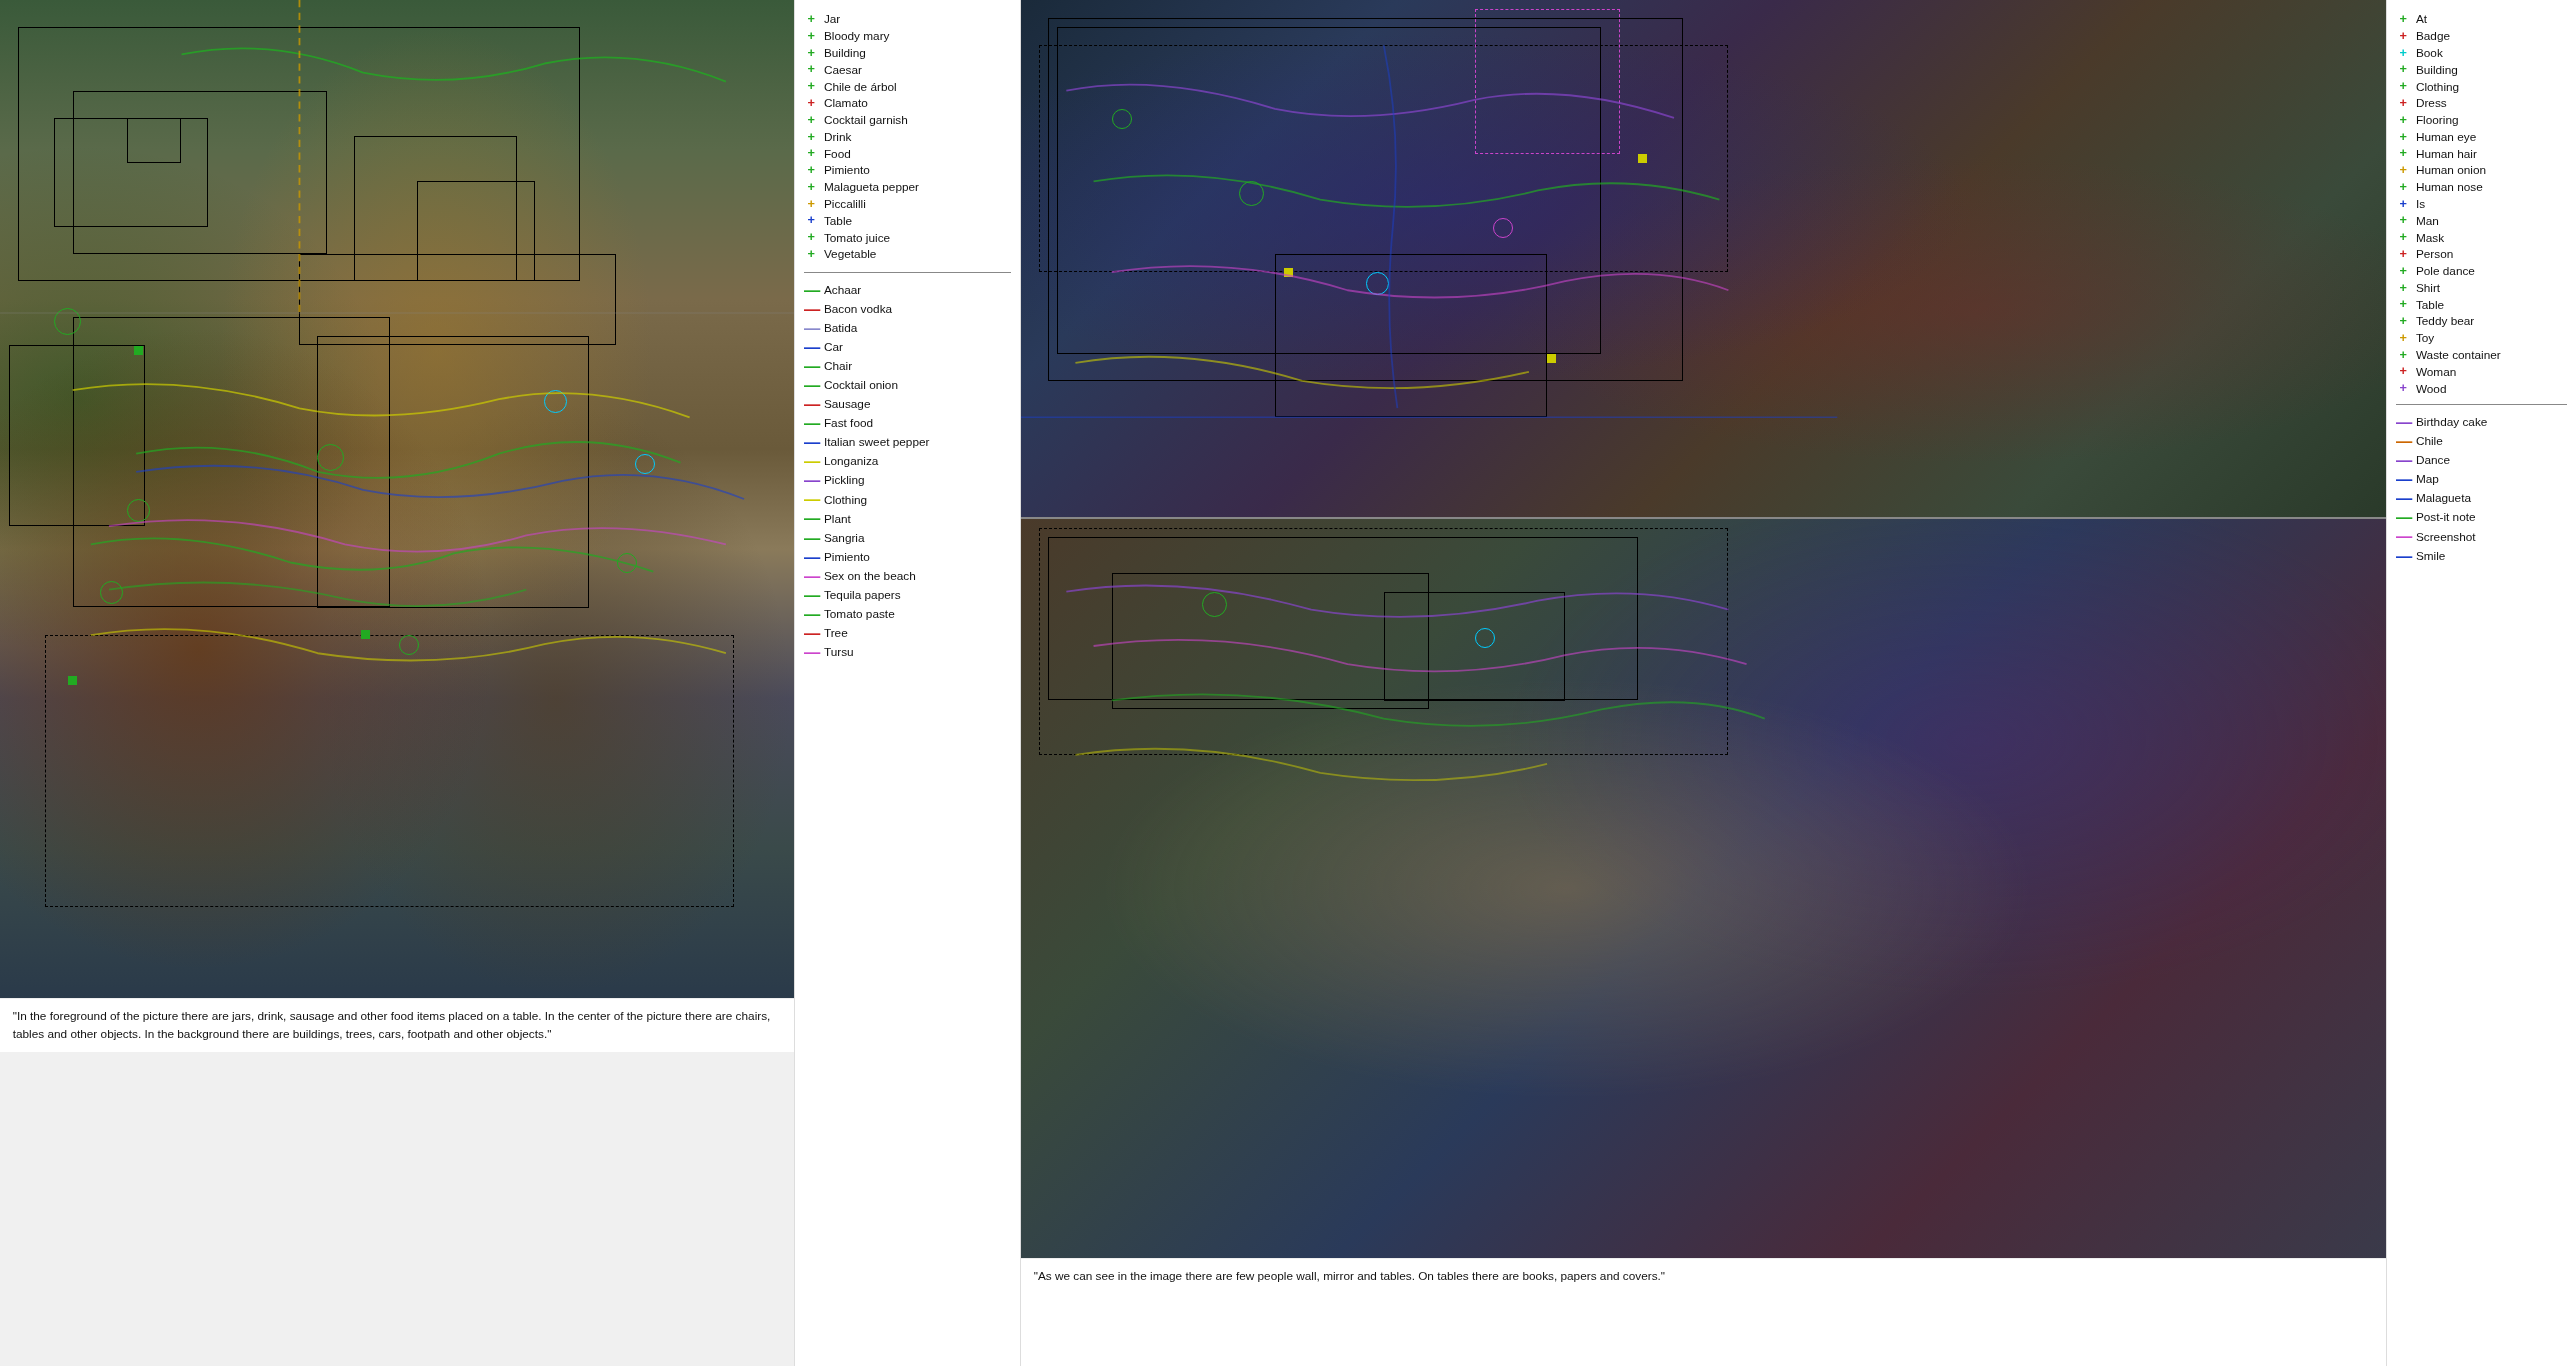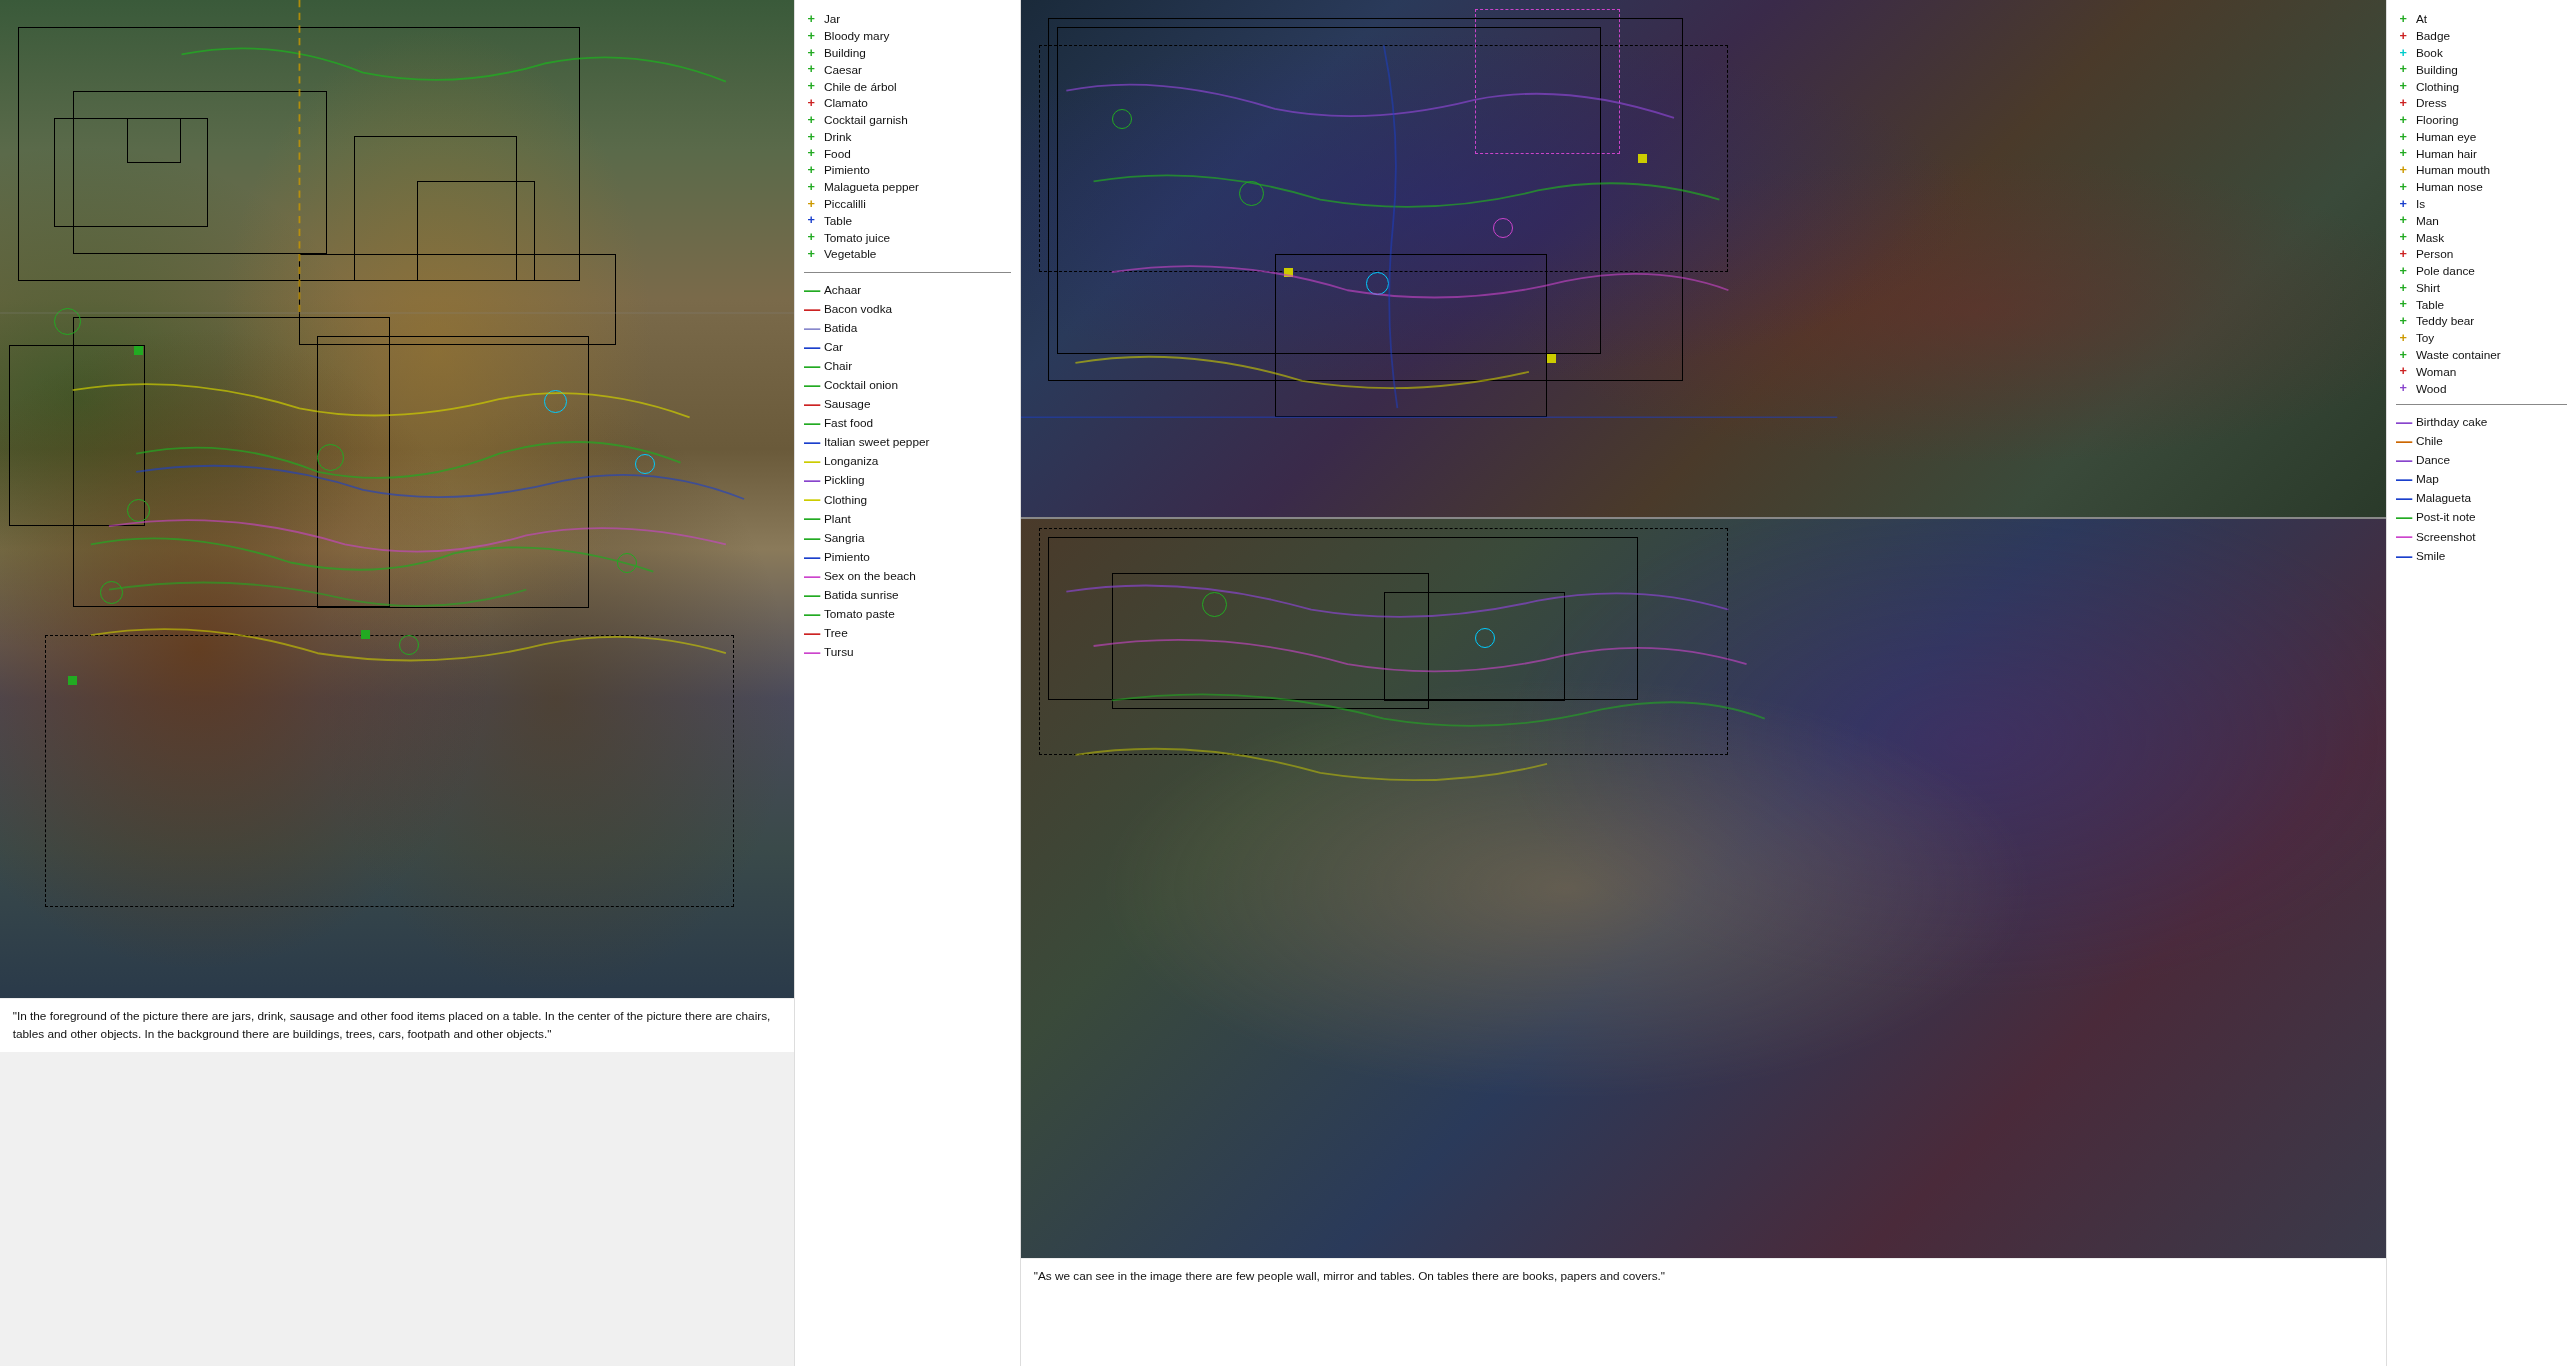--- a/index.html
+++ b/index.html
@@ -377,21 +377,21 @@
             <div class="legend-item">
       <span class="legend-icon" style="color:#1a3fcc;font-size:16.3px;">—</span>
       <span>Pimiento</span>
     </div>
             <div class="legend-item">
       <span class="legend-icon" style="color:#cc44cc;font-size:16.3px;">—</span>
       <span>Sex on the beach</span>
     </div>
             <div class="legend-item">
       <span class="legend-icon" style="color:#22aa22;font-size:16.3px;">—</span>
-      <span>Batida sunrise</span>
+      <span>Tequila papers</span>
     </div>
             <div class="legend-item">
       <span class="legend-icon" style="color:#22aa22;font-size:16.3px;">—</span>
       <span>Tomato paste</span>
     </div>
             <div class="legend-item">
       <span class="legend-icon" style="color:#cc2222;font-size:16.3px;">—</span>
       <span>Tree</span>
     </div>
             <div class="legend-item">
@@ -493,21 +493,21 @@
           <div class="legend-item">
       <span class="legend-icon" style="color:#22aa22">+</span>
       <span>Human eye</span>
     </div>
           <div class="legend-item">
       <span class="legend-icon" style="color:#22aa22">+</span>
       <span>Human hair</span>
     </div>
           <div class="legend-item">
       <span class="legend-icon" style="color:#cc9900">+</span>
-      <span>Human mouth</span>
+      <span>Human onion</span>
     </div>
           <div class="legend-item">
       <span class="legend-icon" style="color:#22aa22">+</span>
       <span>Human nose</span>
     </div>
           <div class="legend-item">
       <span class="legend-icon" style="color:#1a3fcc">+</span>
       <span>Is</span>
     </div>
           <div class="legend-item">

